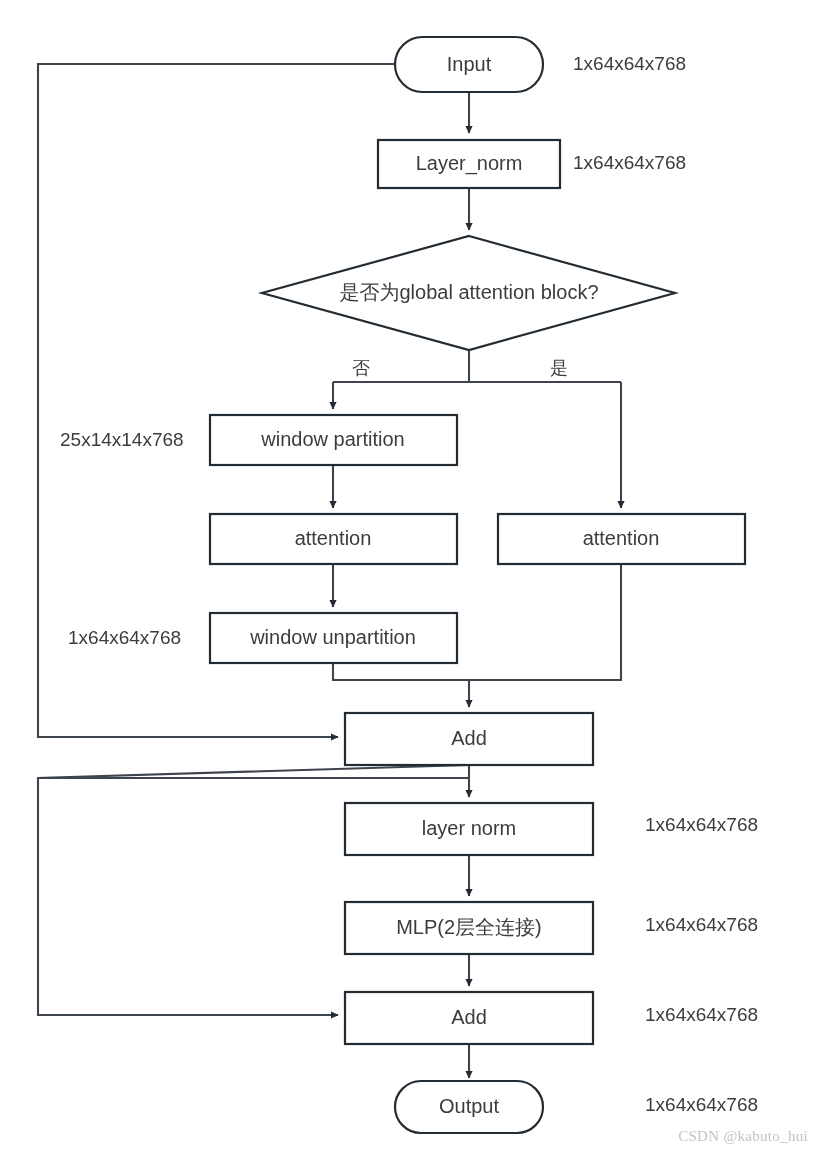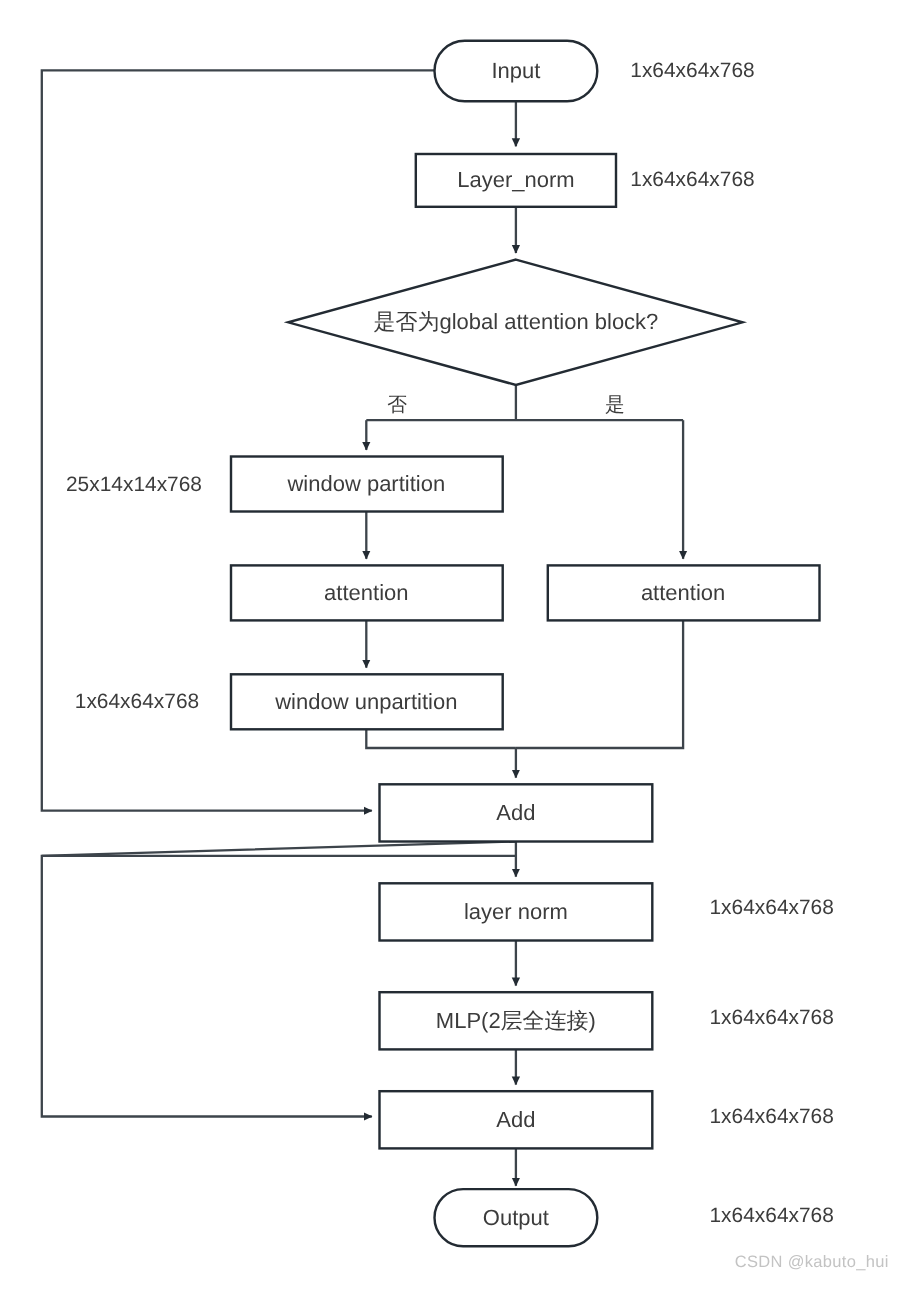--- a/index.html
+++ b/index.html
@@ -52,22 +52,22 @@
   .branch-label {
     font-family: "Liberation Sans", "DejaVu Sans", sans-serif;
     font-size: 18px;
     fill: #3c3c3c;
     text-anchor: middle;
     dominant-baseline: middle;
   }
   .watermark-text {
     position: absolute;
     right: 14px;
-    bottom: 17px;
-    font-family: Liberation Sans, sans-serif;
+    bottom: 28px;
+    font-family: Liberation Serif, serif;
     font-size: 15px;
     color: #c3c3c3;
     letter-spacing: 0.3px;
     user-select: none;
     white-space: nowrap;
   }
 </style>
 </head>
 <body>
 

